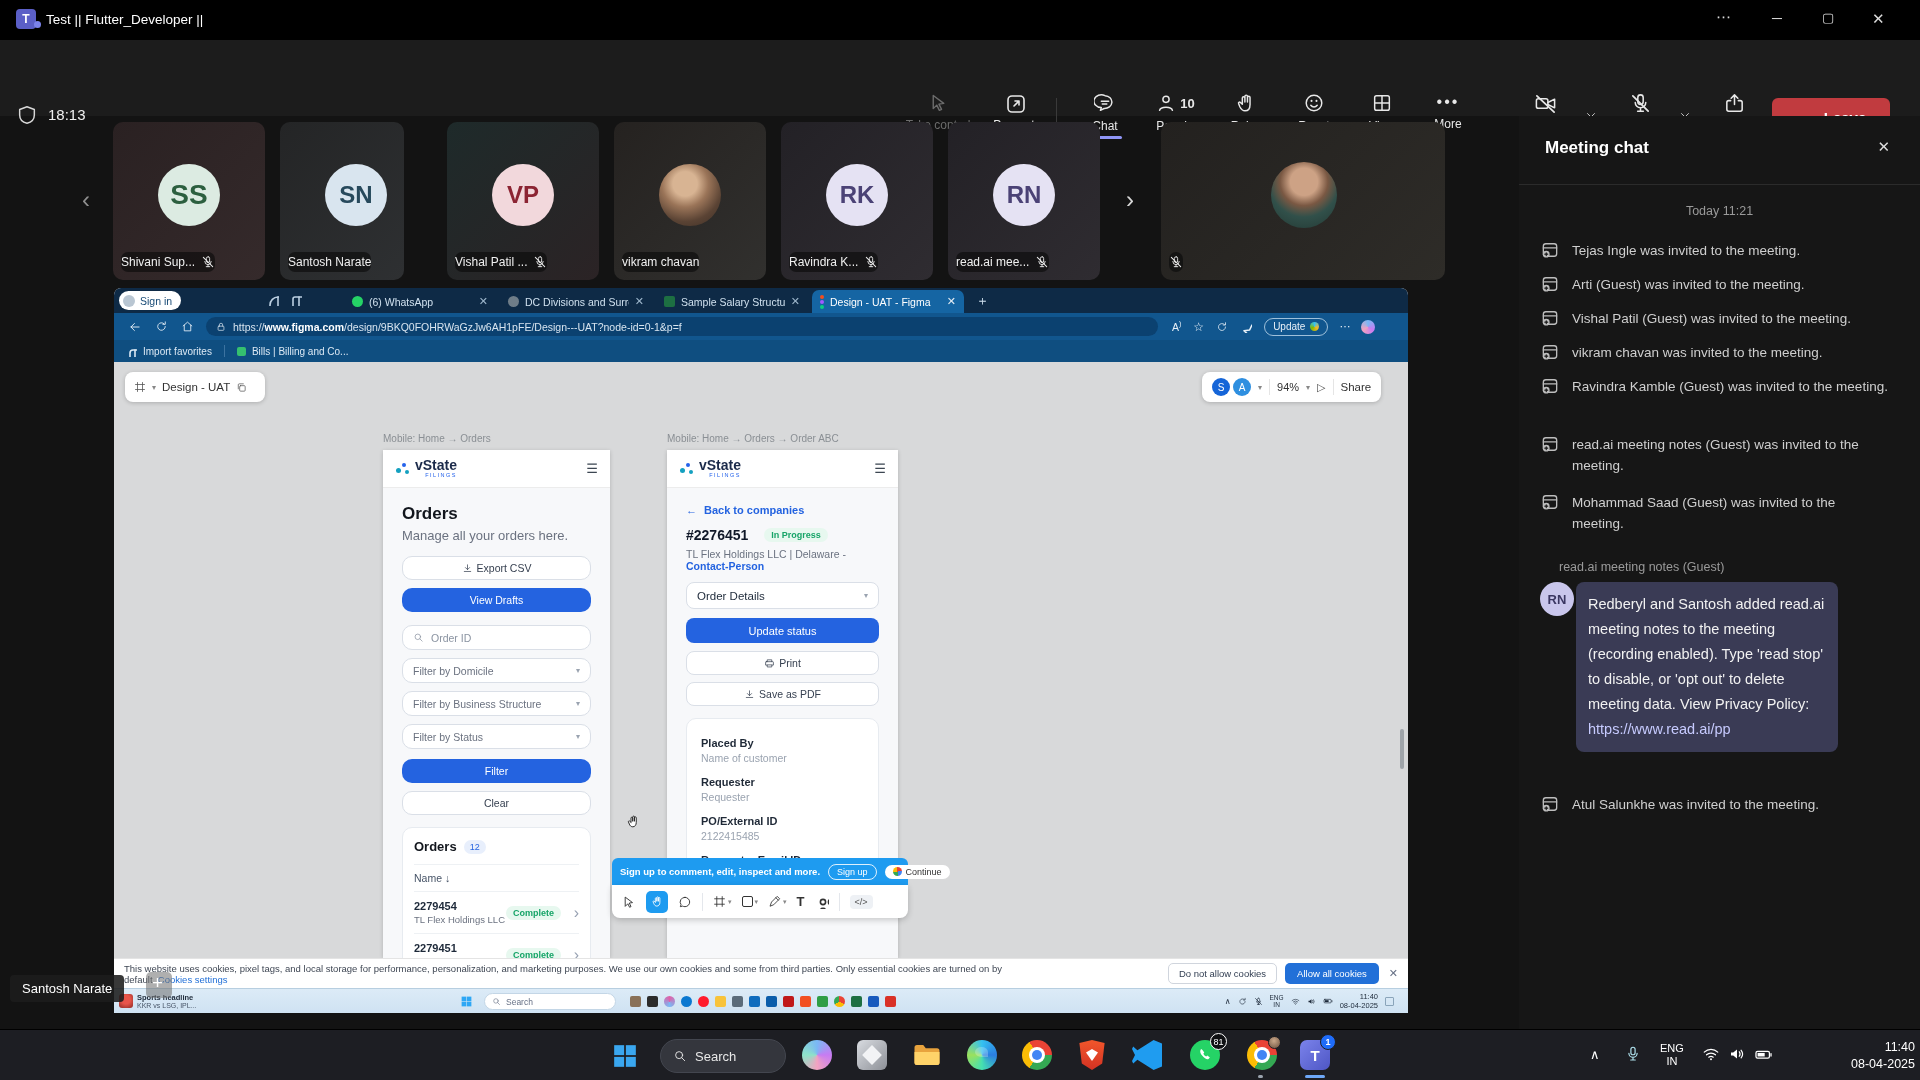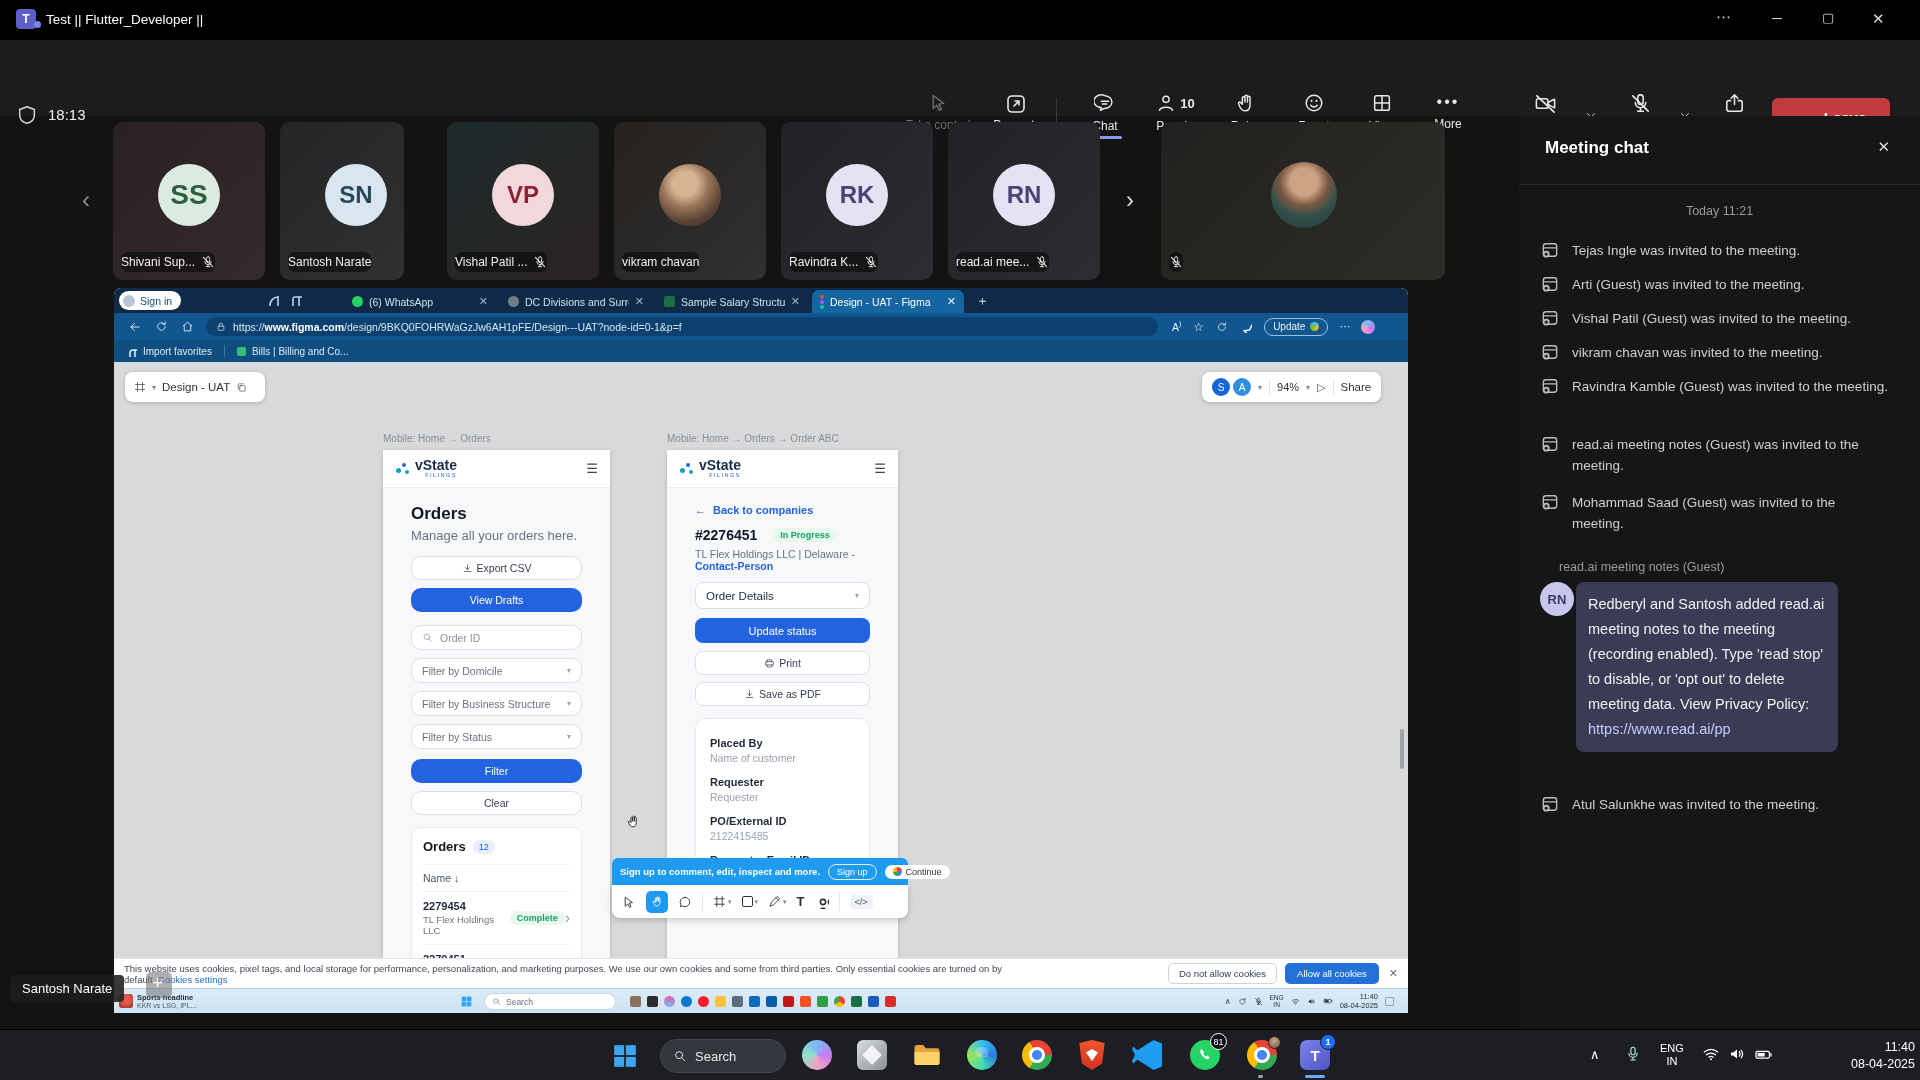--- a/index.html
+++ b/index.html
@@ -21,21 +21,21 @@
 
 .browser{position:absolute;left:114px;top:288px;width:1294px;height:725px;background:#fff;border-radius:7px 7px 0 0;overflow:hidden}
 .tabstrip{position:absolute;left:0;top:0;width:100%;height:34px;background:#0e2a46}
 .tab{position:absolute;top:2px;height:23px;display:flex;align-items:center;gap:6px;padding:0 8px;font-size:10.5px;color:#cfe0ee;width:152px}
 .tab .x{margin-left:auto;color:#9fb8cd;font-size:11px}
 .btoolbar{position:absolute;left:0;top:25px;width:100%;height:27px;background:#11568e;display:flex;align-items:center;color:#e7f0f8}
 .favbar{position:absolute;left:0;top:52px;width:100%;height:22px;background:#0f4e80;display:flex;align-items:center;font-size:10px;color:#dce9f4}
 .canvas{position:absolute;left:0;top:74px;width:100%;height:596px;background:#d8d9da}
 .frame{position:absolute;background:#fff;box-shadow:0 1px 4px rgba(0,0,0,.18);overflow:hidden}
 .fhead{height:38px;background:#fff;border-bottom:1px solid #ececec;display:flex;align-items:center;padding:0 12px}
-.fbody{position:absolute;left:0;right:0;top:38px;bottom:0;background:#f7f8fa;padding:0 28px}
+.fbody{position:absolute;left:0;right:0;top:38px;bottom:0;background:#f7f8fa;padding:0 19px}
 .pillbtn{border:1px solid #dadfe7;background:#fff;border-radius:10px;height:24px;display:flex;align-items:center;justify-content:center;gap:4px;font-size:10.5px;color:#374151}
 .bluebtn{background:#2463e0;border-radius:10px;height:24px;display:flex;align-items:center;justify-content:center;font-size:10.5px;color:#fff}
 .selbox{border:1px solid #dadfe7;background:#fff;border-radius:10px;height:25px;display:flex;align-items:center;font-size:10.5px;color:#6b7280;padding:0 10px;justify-content:space-between}
 .badge-green{background:#e7f8ef;color:#17a468;font-size:9px;border-radius:8px;padding:2px 7px;font-weight:bold}
 .flabel{font-size:11px;font-weight:bold;color:#1f2937}
 .fvalue{font-size:10.5px;color:#9aa3b0;margin-top:3px}
 
 .chatpanel{position:absolute;left:1519px;top:116px;width:401px;height:913px;background:#161616}
 .evt{position:absolute;left:21px;display:flex;gap:12px;color:#cfcfcf;font-size:13.5px;line-height:21px;width:358px}
 .evt .et{width:316px}

